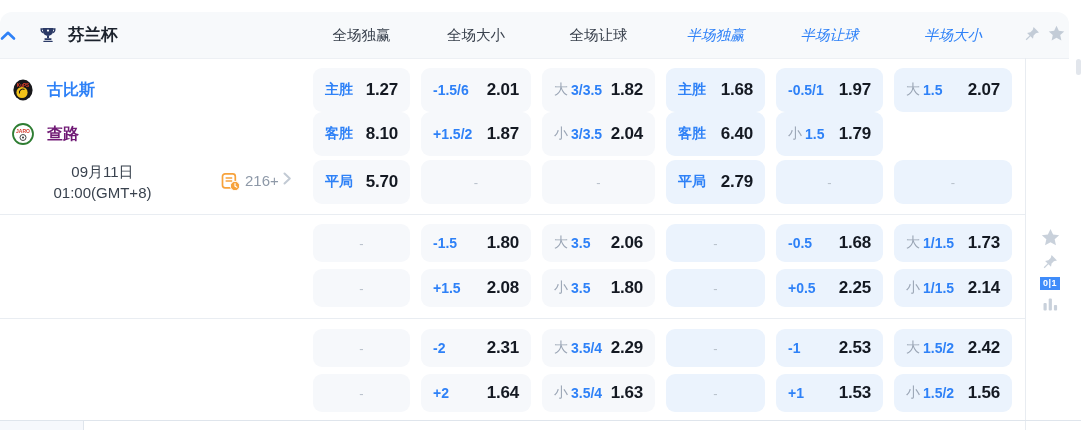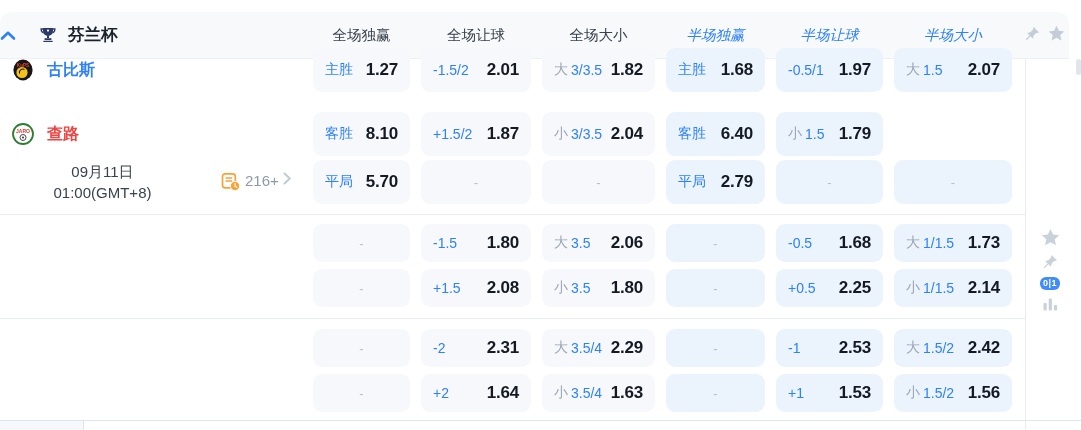--- a/index.html
+++ b/index.html
@@ -31,28 +31,28 @@
   .league-title{font-size:16.5px;font-weight:bold;color:#1b222c;margin-left:10px;}
   .collapse-btn{display:flex;align-items:center;margin-right:22px;cursor:pointer;}
   .hdr-icons{position:absolute;top:25px;left:1024px;display:flex;gap:8px;align-items:center;}
   
   .cell{
     display:flex;align-items:center;padding:0 12px;border-radius:9px;
     font-size:14px;white-space:nowrap;overflow:hidden;
   }
   .cell.full{background:#f6f8fb;}
   .cell.half{background:#ebf3fd;}
-  .lbl{color:#2e81f7;}
+  .lbl{color:#2e81f7;font-weight:bold;}
   .pre{color:#9aa5b5;margin-right:3px;}
   .val{margin-left:auto;font-weight:bold;font-size:17px;color:#141922;letter-spacing:-0.2px;}
   .cell.dash{justify-content:center;color:#b6bfca;font-size:13px;}
   
   .teamcol{display:flex;align-items:center;padding-left:12px;}
   .badge{width:22px;height:22px;display:inline-flex;flex:0 0 22px;}
-  .team-name{font-size:16px;font-weight:bold;color:#ef4444;margin-left:13px;}
+  .team-name{font-size:16px;font-weight:bold;color:#701a75;margin-left:13px;}
   .team-name.home{color:#2e81f7;}
   
   .metacol{position:relative;}
   .date-block{
     position:absolute;left:0;top:50%;transform:translateY(-50%);
     width:205px;text-align:center;font-size:15px;color:#39424e;line-height:1.4;
   }
   .markets-link{
     position:absolute;left:221px;top:50%;transform:translateY(-50%);
     display:flex;gap:4px;color:#8e99a8;font-size:15px;cursor:pointer;
@@ -62,21 +62,21 @@
   .right-border{position:absolute;left:1025px;top:58px;height:372px;width:1px;background:#e8ecf1;}
   .bottom-line{position:absolute;left:0;top:420px;width:1081px;height:1px;background:#dfe5ec;}
   .next-left{position:absolute;left:0;top:421px;width:83px;height:9px;background:#f6f8fc;border-right:1px solid #dfe5ec;}
   
   .side-tools{
     position:absolute;left:1036px;top:228px;width:28px;
     display:flex;flex-direction:column;align-items:center;gap:7px;
   }
   .score-badge{
     background:#3f8cfa;color:#fff;font-size:9px;font-weight:bold;
-    padding:2px 3px;border-radius:6px;line-height:1;letter-spacing:0.5px;cursor:pointer;
+    padding:2px 3px;border-radius:0;line-height:1;letter-spacing:0.5px;cursor:pointer;
   }
   .scroll-thumb{position:absolute;left:1076px;top:59px;width:5px;height:16px;border-radius:3px;background:#e2e6ec;}
   .icon{display:inline-flex;}
 </style>
 </head>
 <body>
 
 <div class="band"></div>
 
 <div class="grid-row header-grid">
@@ -93,58 +93,58 @@
         <path d="M15 3h1.9c0 2-.9 3.4-2.4 3.8" fill="none" stroke="#2b3a66" stroke-width="1.3"></path>
         <circle cx="10" cy="4.6" r="1.1" fill="#ffffff"></circle>
         <rect x="9" y="9.6" width="2" height="2.6" fill="#2b3a66"></rect>
         <rect x="6.3" y="12.2" width="7.4" height="1.7" rx="0.8" fill="#2b3a66"></rect>
         <rect x="5.3" y="14.8" width="9.4" height="1.3" rx="0.6" fill="#2b3a66"></rect>
       </svg>
     </span>
     <span class="league-title">芬兰杯</span>
   </div>
   <div class="colhead">全场独赢</div>
+  <div class="colhead">全场大小</div>
   <div class="colhead">全场让球</div>
-  <div class="colhead">全场大小</div>
   <div class="colhead half-col">半场独赢</div>
   <div class="colhead half-col">半场让球</div>
   <div class="colhead half-col">半场大小</div>
 </div>
 
 <div class="hdr-icons">
   <span class="icon">
     <svg width="16" height="16" viewBox="0 0 16 16">
         <path d="M9.6 1l5.4 5.4-3.1.8-2.3 2.3-.6 3.3-2.5-2.5-3.9 3.9-.9-.9 3.9-3.9L3.1 6.9l3.3-.6 2.3-2.3z" fill="#c3ccd7"></path>
       </svg>
   </span>
   <span class="icon">
     <svg width="17" height="17" viewBox="0 0 16 16">
         <polygon points="8,0.8 10.2,5.5 15.3,6.1 11.5,9.5 12.6,14.6 8,12 3.4,14.6 4.5,9.5 0.7,6.1 5.8,5.5" fill="#c3ccd7"></polygon>
       </svg>
   </span>
 </div>
 
-<div class="grid-row" style="top:48px;height:44px;">
+<div class="grid-row" style="top:68px;height:44px;">
   <div class="teamcol">
     <span class="badge">
       <svg width="22" height="22" viewBox="0 0 22 22">
         <ellipse cx="11" cy="11" rx="9.6" ry="10.4" fill="#17171a"></ellipse>
         <circle cx="10" cy="13.5" r="5.6" fill="#f2c219"></circle>
         <path d="M7.5 14.5a3.5 3.5 0 0 1 5-4" fill="none" stroke="#17171a" stroke-width="1.1"></path>
         <text x="11" y="7.5" font-size="4.6" font-weight="bold" fill="#e8402a" text-anchor="middle">KuPS</text>
       </svg>
     </span>
     <span class="team-name home">古比斯</span>
   </div>
   <div class="cell full">
     <span class="lbl">主胜</span>
     <span class="val">1.27</span>
   </div>
   <div class="cell full">
-    <span class="lbl">-1.5/2</span>
+    <span class="lbl">-1.5/6</span>
     <span class="val">2.01</span>
   </div>
   <div class="cell full">
     <span class="pre">大</span>
     <span class="lbl">3/3.5</span>
     <span class="val">1.82</span>
   </div>
   <div class="cell half">
     <span class="lbl">主胜</span>
     <span class="val">1.68</span>

